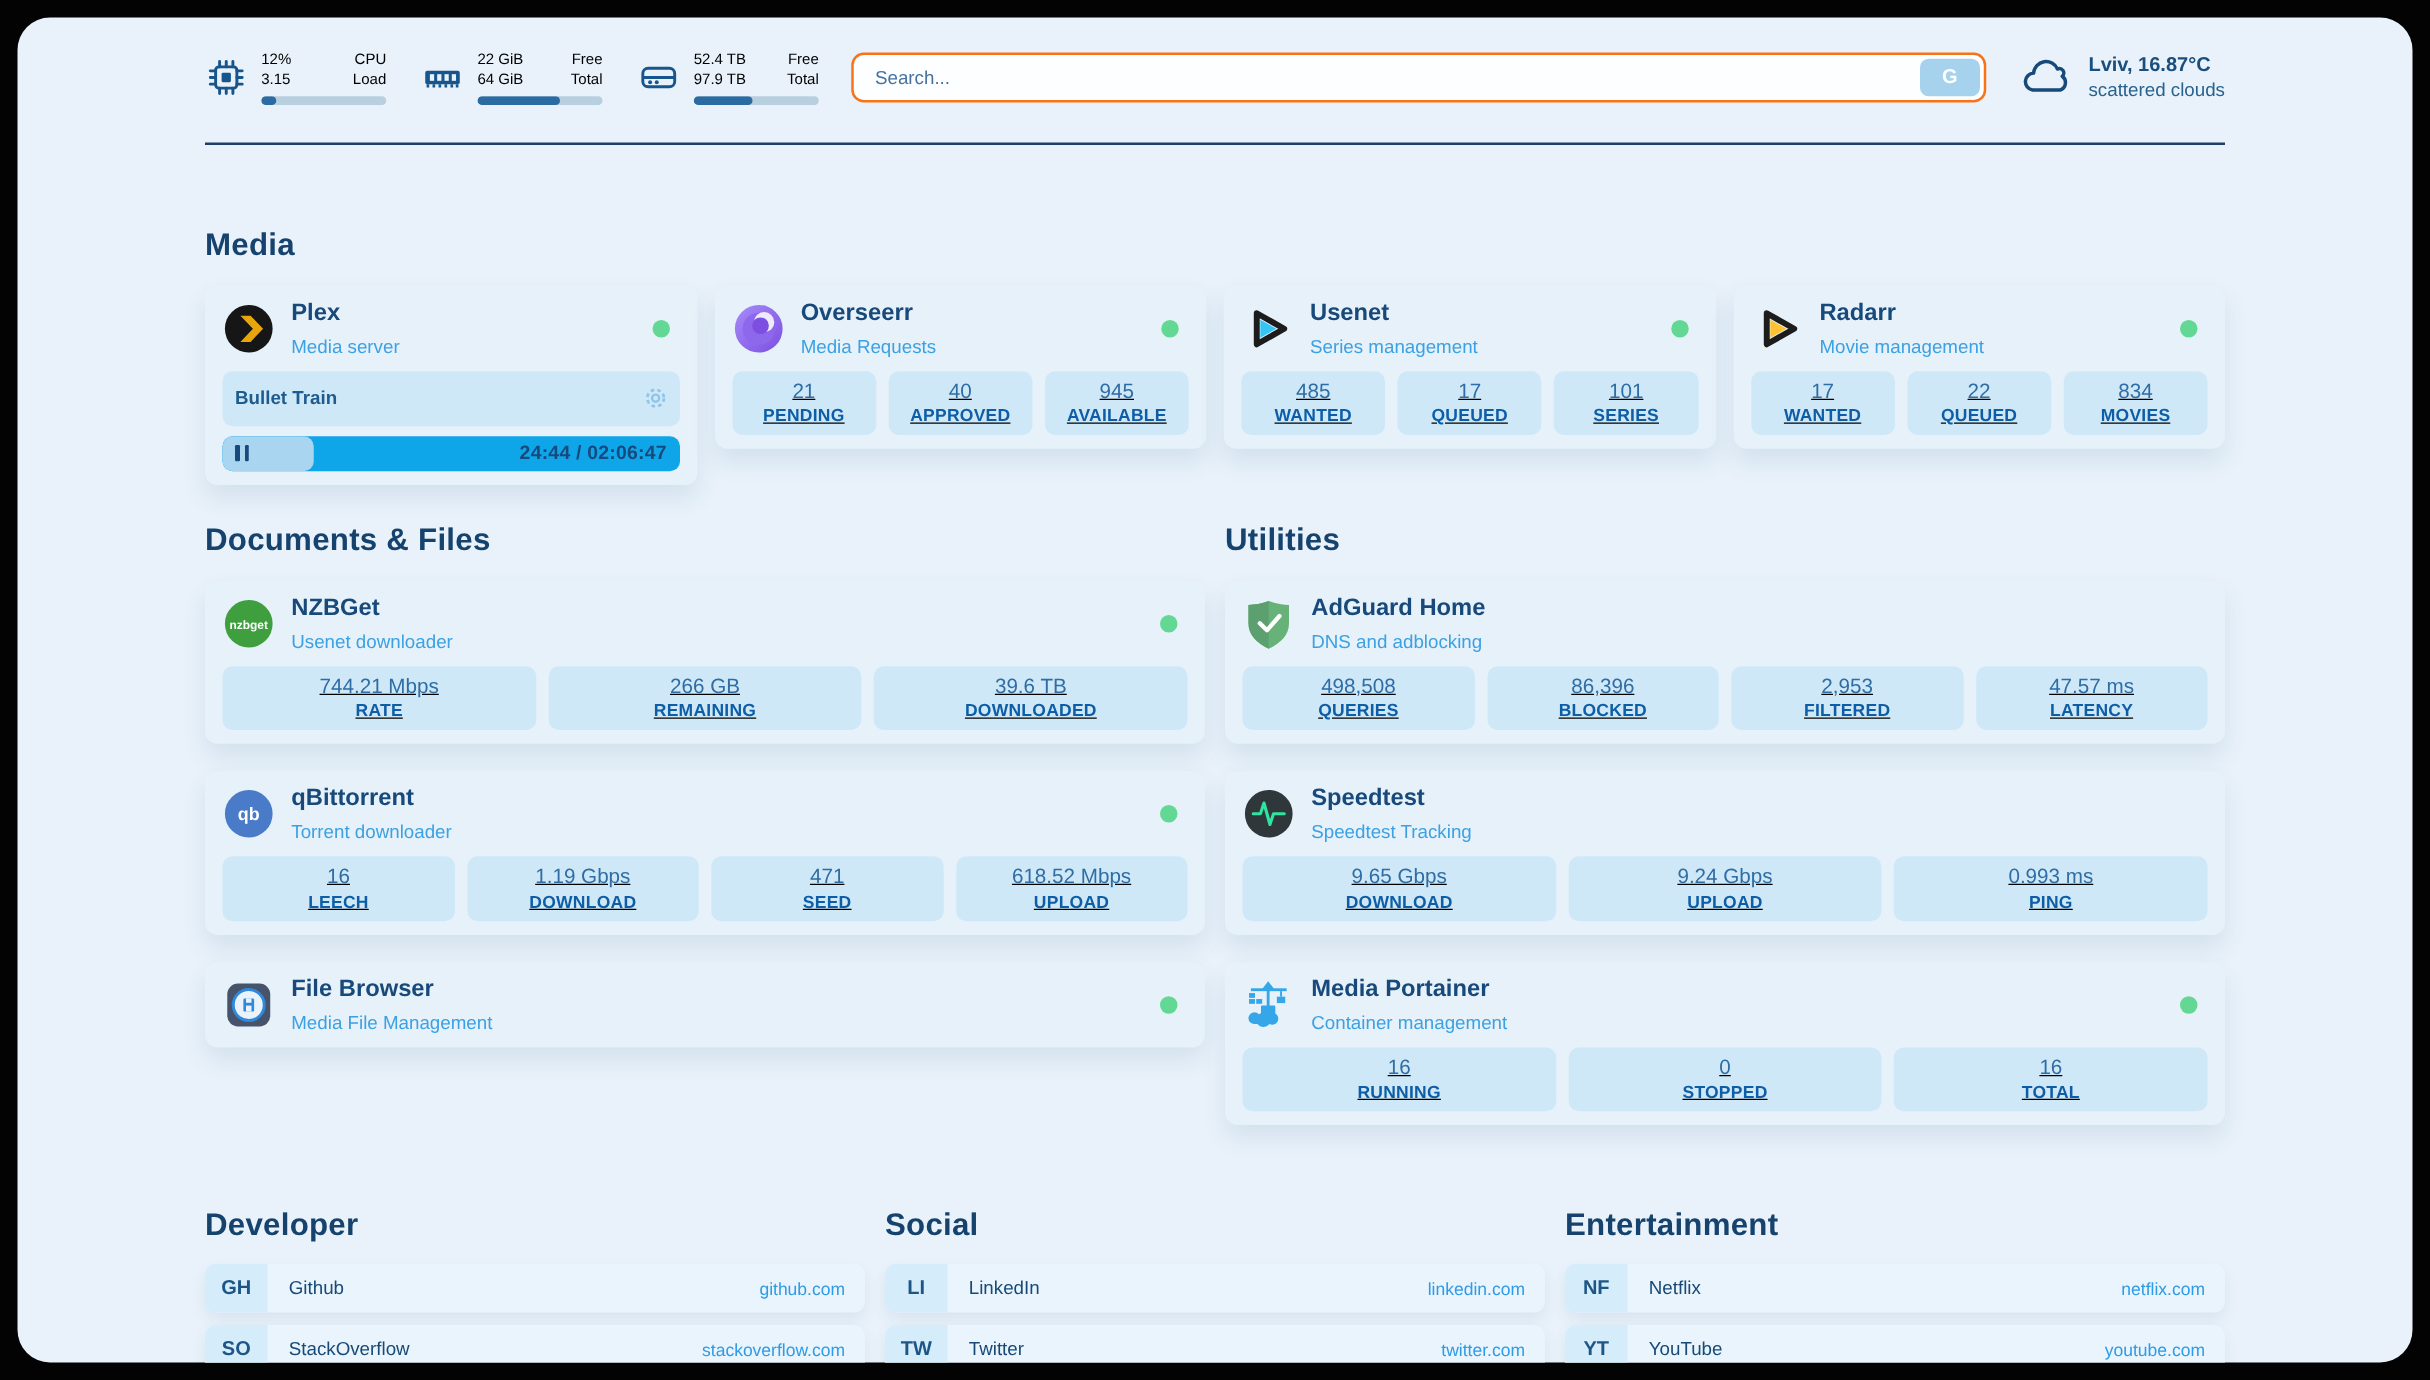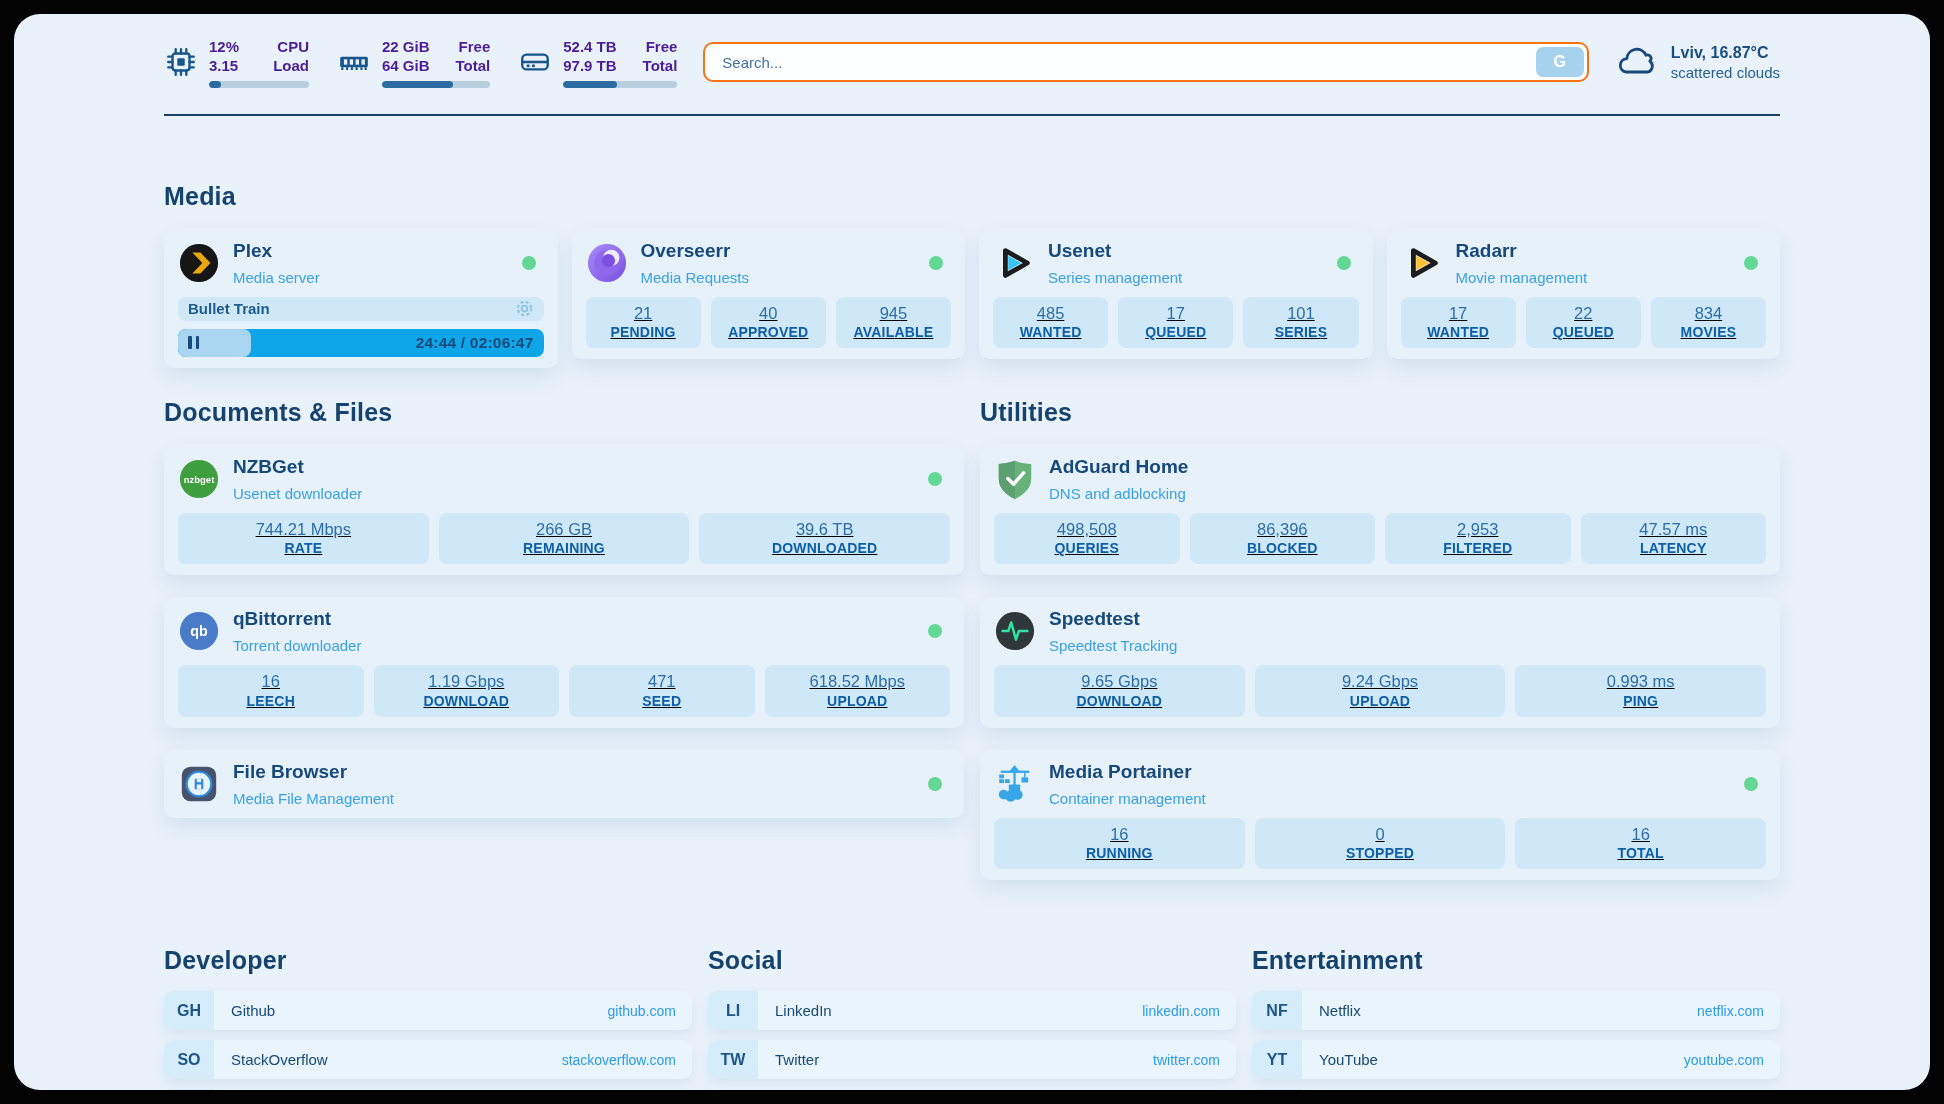--- a/index.html
+++ b/index.html
@@ -6,21 +6,21 @@
   html,body { width:1944px; height:1104px; background:#000; font-family:"Liberation Sans", sans-serif; }
   .stage { position:relative; width:1944px; height:1104px; background:#030303; overflow:hidden; }
   .page { position:absolute; inset:14px; background:#e9f2fa; border-radius:26px; padding:18px 150px 0; overflow:hidden; }
 
   
   .topbar { display:flex; align-items:center; gap:26px; height:56px; margin-top:2px; }
   .sysstats { display:flex; gap:28px; align-items:center; }
   .sys { display:flex; gap:11px; align-items:center; }
   .sys svg { flex:0 0 auto; }
   .sys-body { display:flex; flex-direction:column; gap:5px; }
-  .sys-rows { display:flex; justify-content:space-between; gap:26px; min-width:100px; font-size:15px; color:#4c1d95; line-height:1.3;font-weight:bold; }
+  .sys-rows { display:flex; justify-content:space-between; gap:26px; min-width:100px; font-size:12px; color:#000000; line-height:1.3; }
   .sys-col-b { text-align:right; }
   .sys-bar { height:7px; border-radius:4px; background:#b8cfdf; overflow:hidden; }
   .sys-bar-fill { height:100%; background:#2b6ba1; border-radius:4px; }
 
   .search { flex:1; display:flex; align-items:center; background:#fcfeff; border:2px solid #f97316; border-radius:10px; height:40px; padding:3px; }
   .search input { flex:1; border:0; outline:none; background:transparent; font-size:15px; color:#1a4f7e; padding:0 14px; font-family:"Liberation Sans", sans-serif; }
   .search input::placeholder { color:#46729f; }
   .g-btn { width:48px; height:30px; background:#a7d2ee; color:#fff; border:0; border-radius:7px; font-size:16px; font-weight:600; cursor:pointer; }
 
   .weather { display:flex; align-items:center; gap:12px; }
@@ -47,21 +47,21 @@
   .app-txt { display:flex; flex-direction:column; gap:7px; }
   .app-name { font-size:19px; font-weight:600; color:#17497a; line-height:1.15; }
   .app-desc { font-size:15px; color:#3ba1e3; }
   .dot { width:14px; height:14px; border-radius:50%; background:#62d894; margin-left:auto; margin-right:8px; flex:0 0 auto; }
   .stats-row { display:flex; gap:10px; margin-top:11px;text-decoration:underline; }
   .stat-box { flex:1; background:#cfe8f8; border-radius:8px; text-align:center; padding:6px 4px 8px; }
   .stat-value { font-size:16.5px; color:#2e6da5; line-height:1.25; }
   .stat-label { font-size:14px; font-weight:700; color:#0d5ea6; margin-top:1px; letter-spacing:.2px; }
 
   
-  .media-bar { margin-top:11px; background:#cfe8f8; border-radius:8px; height:24px; display:flex; align-items:center; padding:0 10px; }
+  .media-bar { margin-top:11px; background:#cfe8f8; border-radius:8px; height:44px; display:flex; align-items:center; padding:0 10px; }
   .media-title { font-size:15px; font-weight:600; color:#1e5b8f; }
   .media-bar svg { margin-left:auto; }
   .progress-wrap { margin-top:8px; position:relative; background:#0ea5e9; border-radius:8px; height:28px; display:flex; align-items:center; padding:0 10px; overflow:hidden; }
   .progress-fill { position:absolute; left:0; top:0; bottom:0; background:#aad5f0; border-radius:8px; }
   .pause { position:relative; display:flex; gap:4px; }
   .pause i { display:block; width:3.5px; height:13px; background:#174a7c; border-radius:1px; }
   .media-time { position:relative; margin-left:auto; font-size:15.5px; font-weight:700; color:#174a7c; letter-spacing:.2px; }
 
   
   .bookmarks { display:grid; grid-template-columns:repeat(3,1fr); gap:16px; margin-top:44px; align-items:start; }

